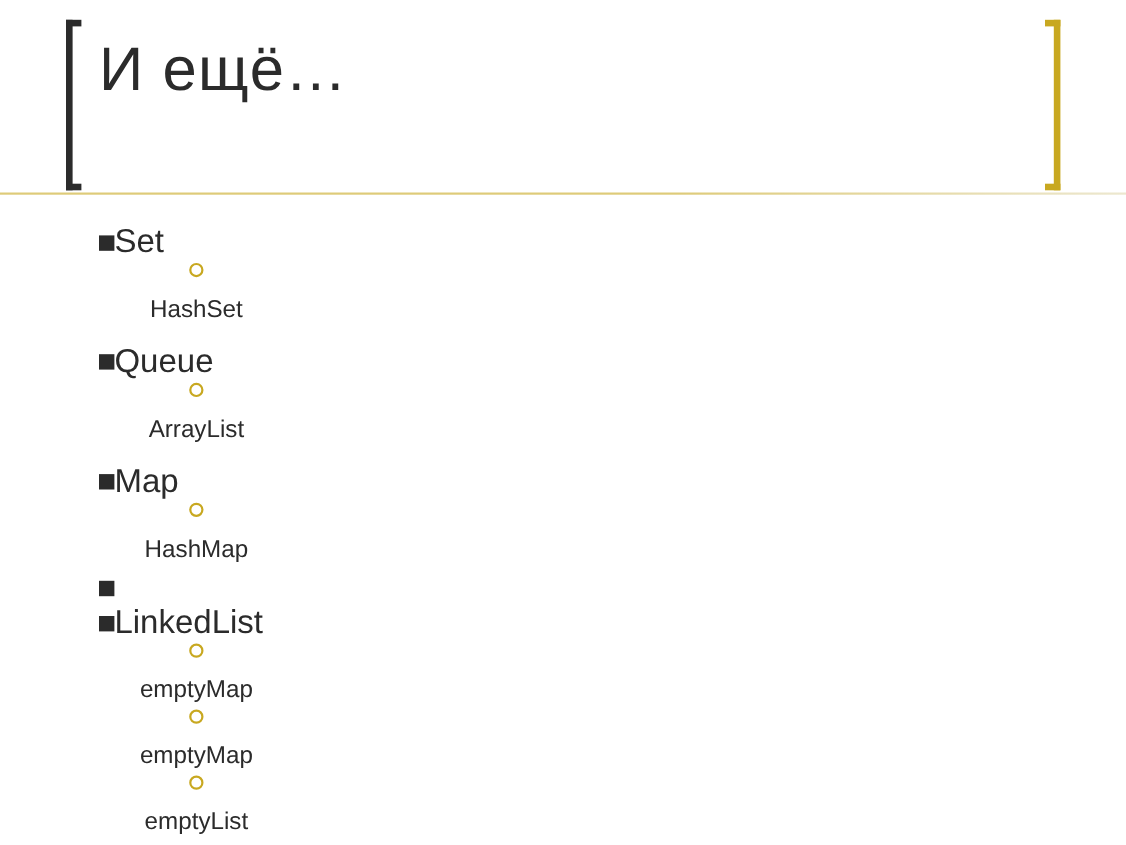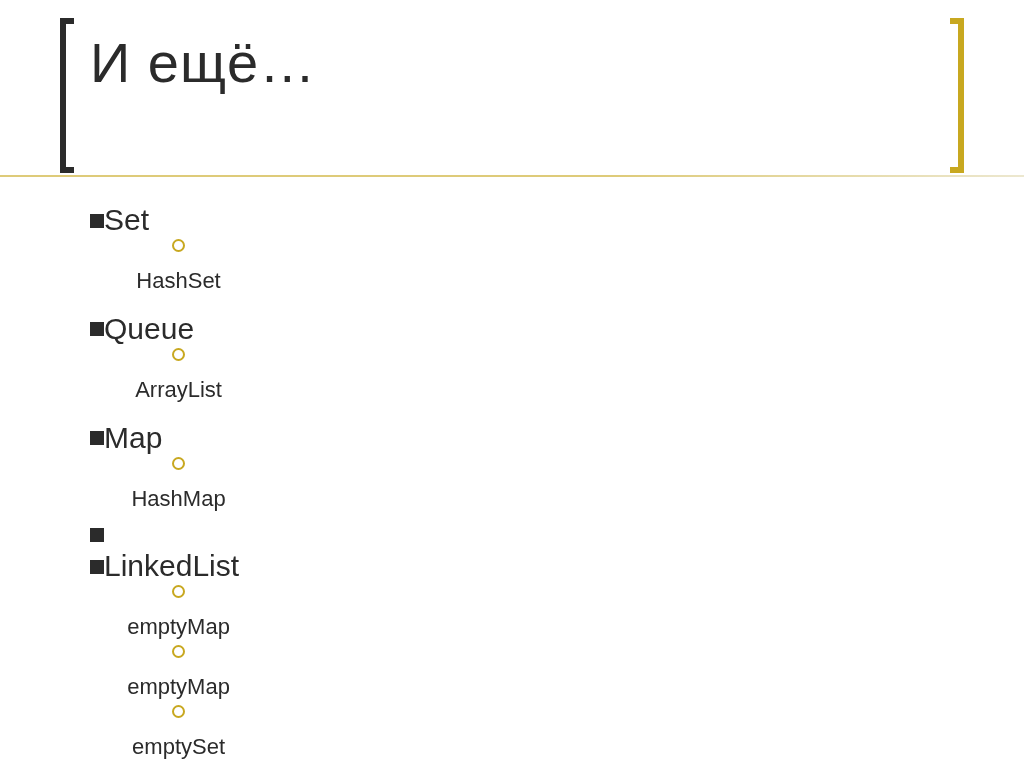--- a/index.html
+++ b/index.html
@@ -194,18 +194,18 @@
           <li>
             <div class="bullet-circle"></div>
             <span class="sub-label">emptyMap</span>
           </li>
           <li>
             <div class="bullet-circle"></div>
             <span class="sub-label">emptyMap</span>
           </li>
           <li>
             <div class="bullet-circle"></div>
-            <span class="sub-label">emptySet</span>
+            <span class="sub-label">emptyList</span>
           </li>
         </ul>
       </li>
     </ul>
 </div>
 
 </body></html>

